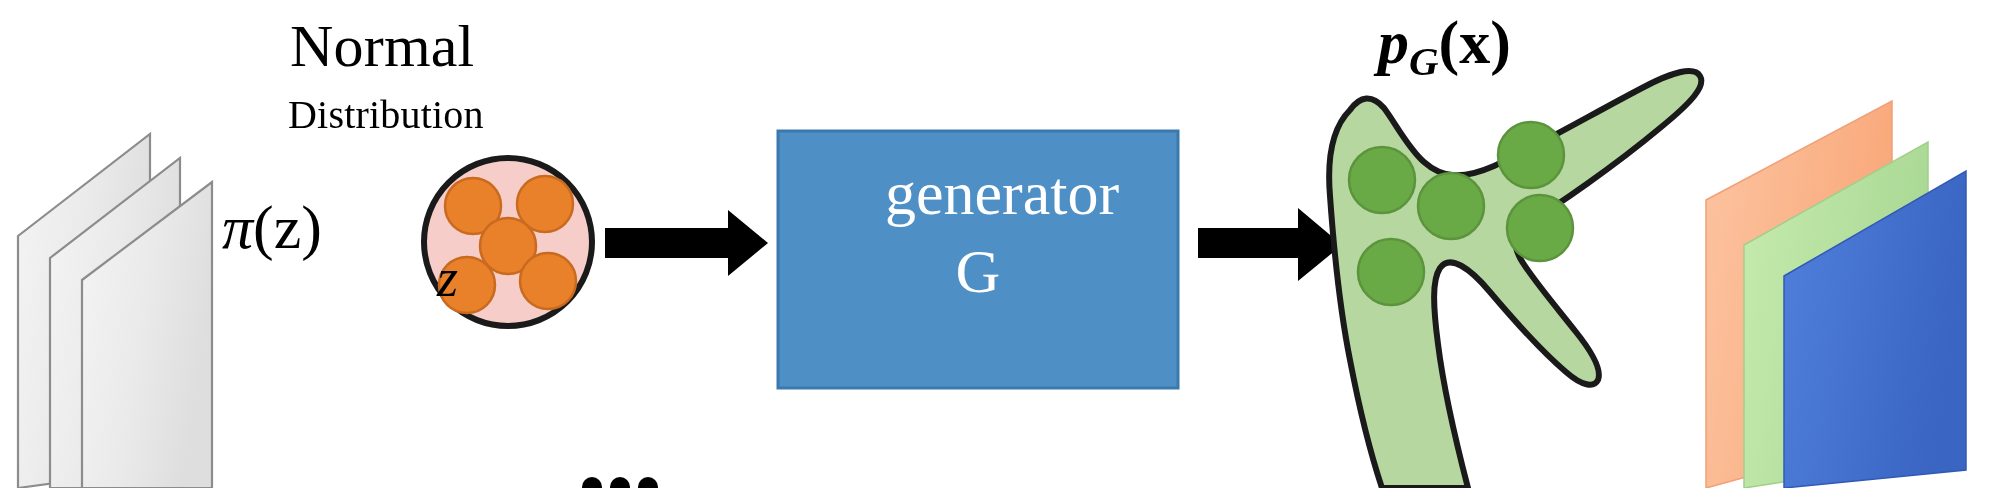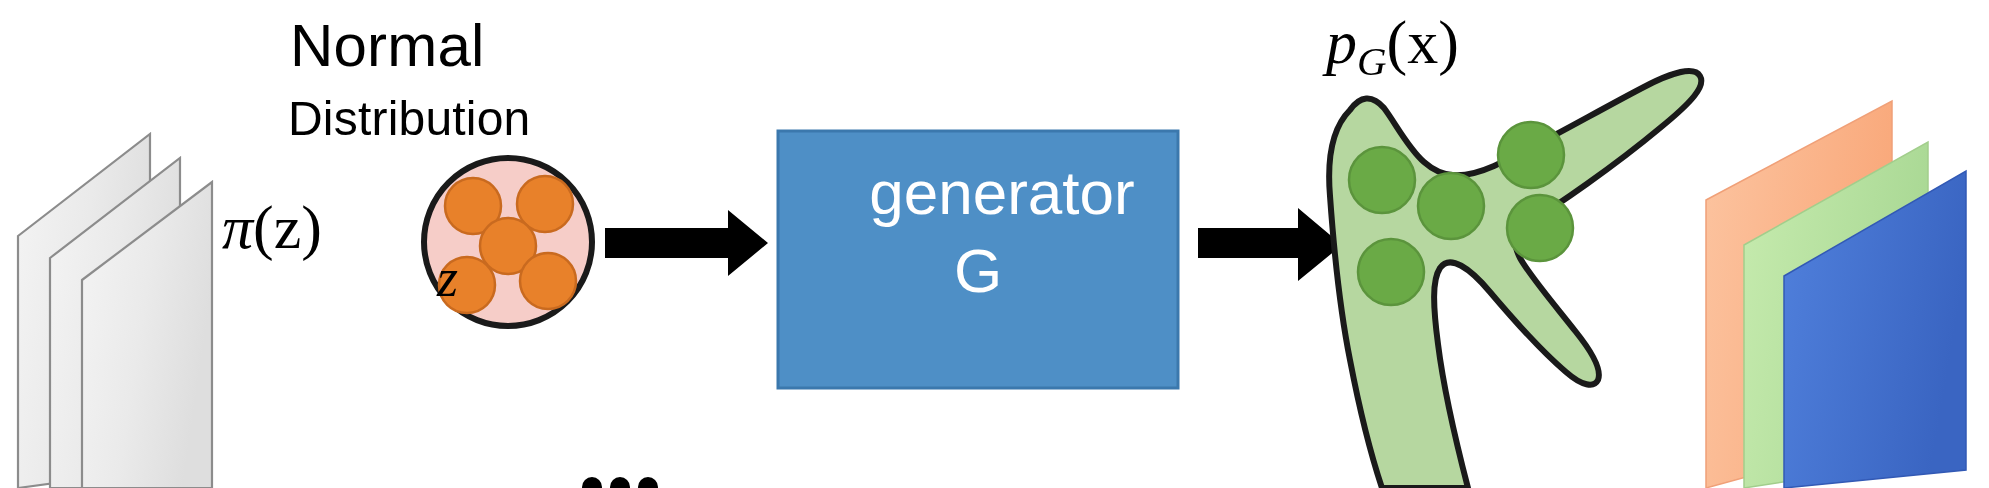--- a/index.html
+++ b/index.html
@@ -25,37 +25,37 @@
     height: 488px;
     overflow: visible;
   }
   .txt {
     position: absolute;
     white-space: nowrap;
     color: #000000;
     line-height: 1.0;
   }
   .sans {
-    font-family: Liberation Sans, sans-serif;
+    font-family: Liberation Serif, serif;
   }
   .serif-italic {
     font-family: "Liberation Serif", serif;
     font-style: italic;
   }
   
   #label-normal {
     left: 290px;
     top: 16px;
     font-size: 60px;
     letter-spacing: 0.2px;
   }
   #label-distribution {
     left: 288px;
     top: 95px;
-    font-size: 48px;
+    font-size: 40px;
     letter-spacing: 0.2px;
   }
   
   #label-pi-z {
     left: 222px;
     top: 196px;
     font-size: 62px;
   }
   #label-pi-z .paren {
     font-style: normal;
@@ -80,23 +80,24 @@
   #label-generator-g {
     left: 778px;
     top: 240px;
     width: 400px;
     text-align: center;
     font-size: 62px;
     color: #ffffff;
   }
   
   #label-pg-x {
-    left: 1326px;
+    left: 1378px;
     top: 11px;
     font-size: 62px;
+    font-weight: bold;
   }
   #label-pg-x .sub {
     font-size: 0.66em;
     vertical-align: -0.30em;
     font-style: italic;
   }
   #label-pg-x .paren {
     font-style: normal;
   }
   

